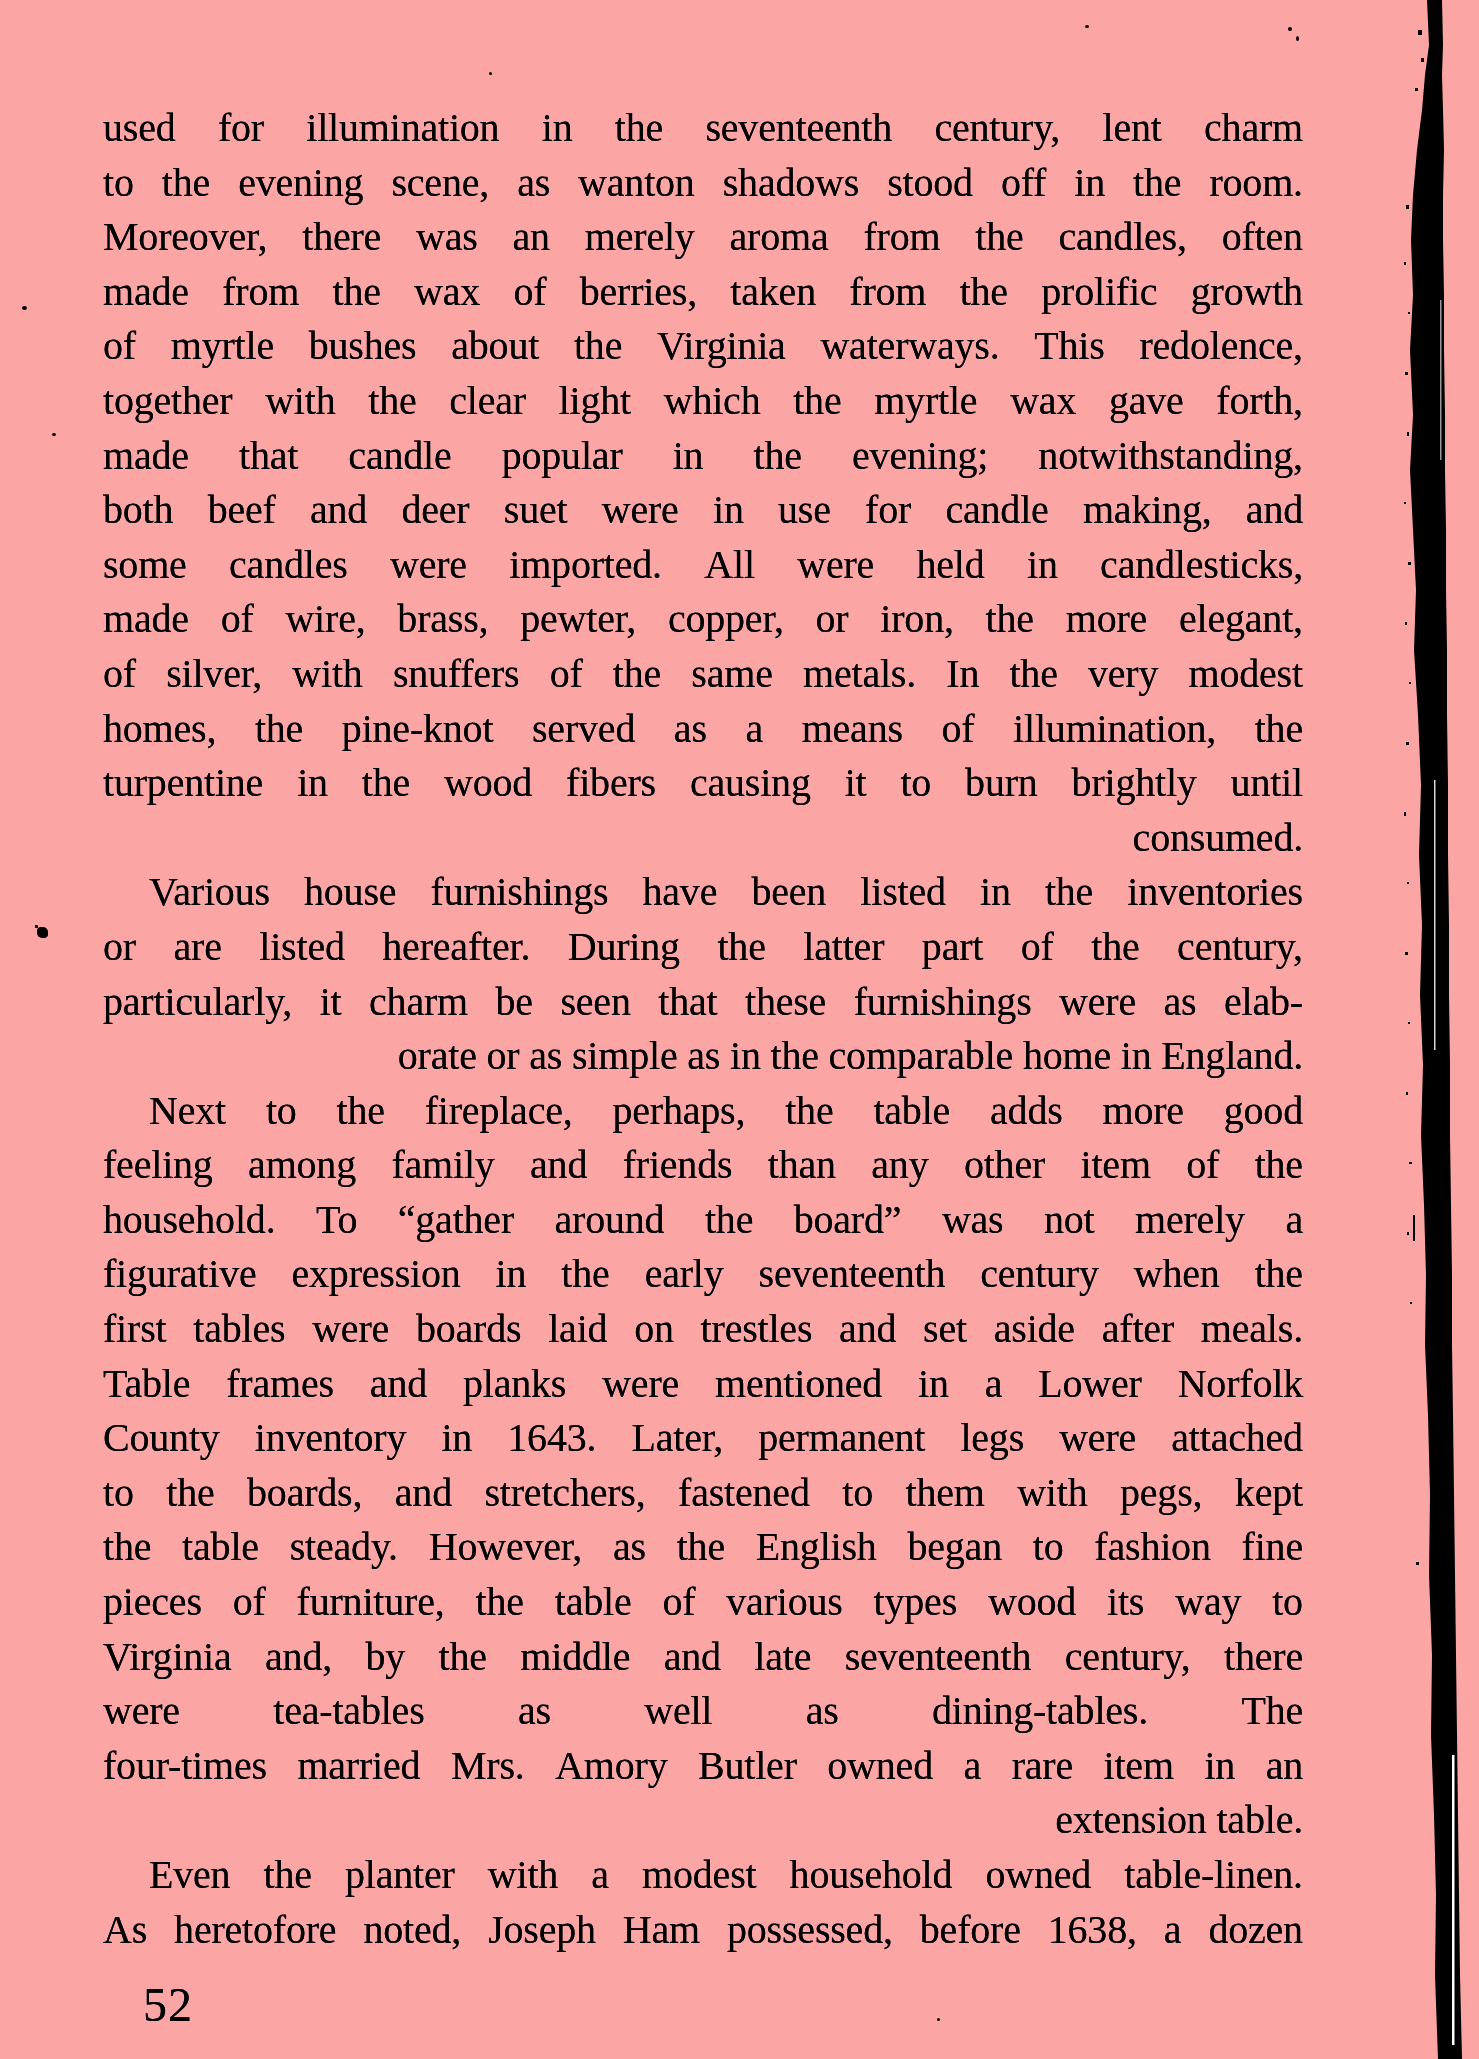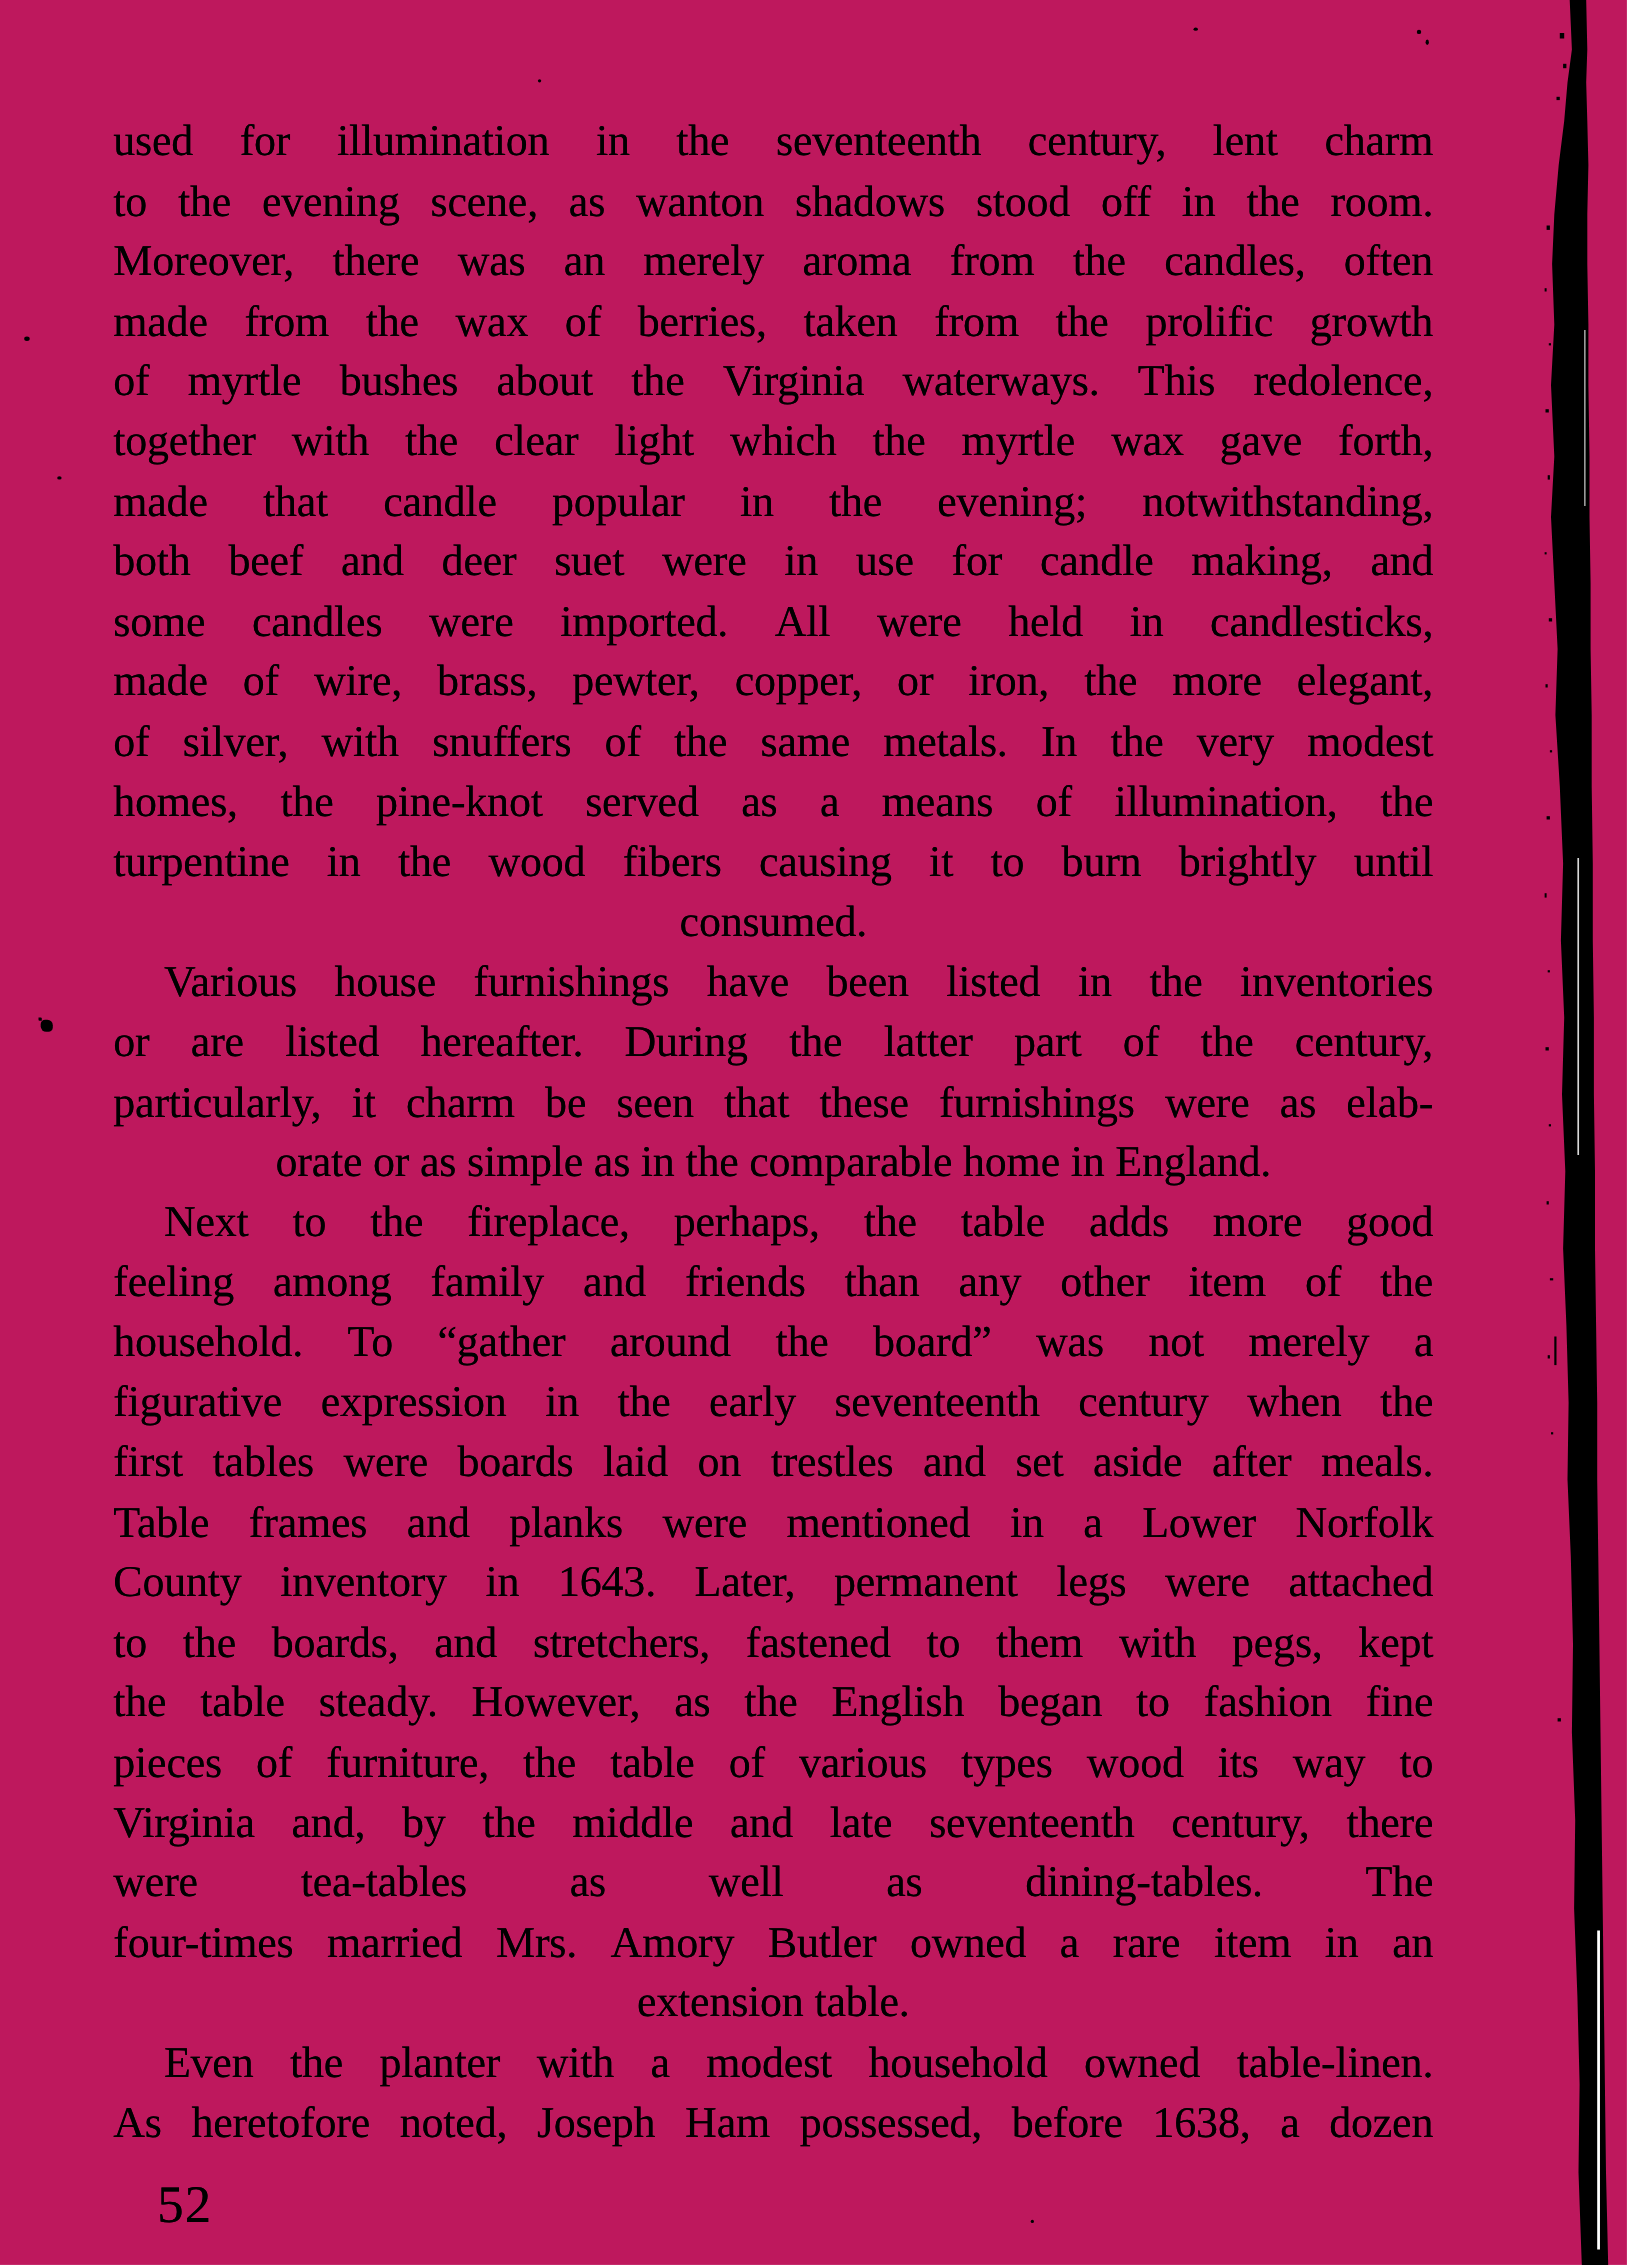--- a/index.html
+++ b/index.html
@@ -5,36 +5,36 @@
   html,body{margin:0;padding:0;}
   body{
     width:1479px;height:2059px;
     background:#ffffff;
     overflow:hidden;
     position:relative;
     font-family:"Liberation Serif","DejaVu Serif",serif;
   }
   .page{
     position:absolute;inset:0;
-    background:#be185d;
+    background:#fca5a5;
   }
   .text-block{
     position:absolute;
     left:103px;top:101px;width:1200px;
     color:#000;
     font-size:40px;
     line-height:54.6px;
     letter-spacing:-0.2px;
     text-shadow:0 0 0.5px rgba(0,0,0,0.85);
   }
   .line{height:54.6px;white-space:nowrap;}
   .line.just{display:flex;justify-content:space-between;}
   .line.just span{white-space:pre;flex:0 0 auto;}
   .line.indent{padding-left:46px;}
-  .line.plain{text-align:center;}
+  .line.plain{text-align:right;}
   .page-number{
     position:absolute;
     left:143px;top:1981px;
     color:#000;
     font-size:48px;
     line-height:1;
     letter-spacing:1px;
     text-shadow:0 0 0.6px rgba(0,0,0,0.9);
   }
   .speck{position:absolute;background:#000;border-radius:50%;}

